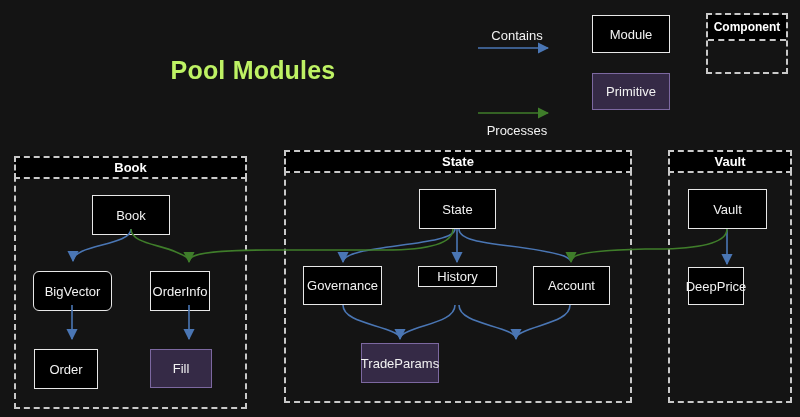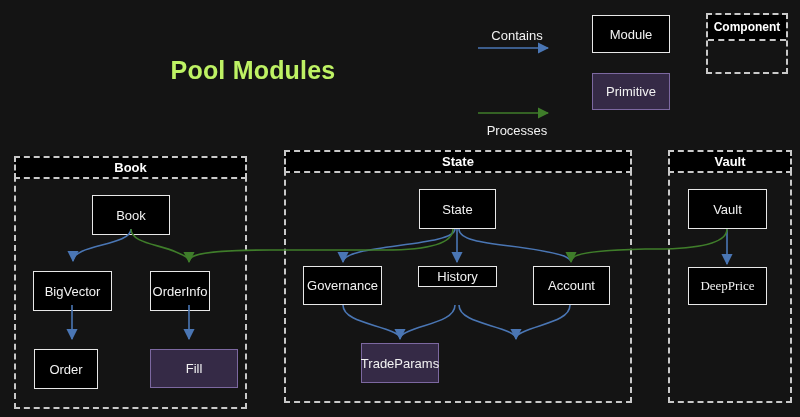--- a/index.html
+++ b/index.html
@@ -73,39 +73,39 @@
 
   <div class="legend-box module-box" style="left:592px; top:15px; width:78px; height:38px;text-align:right;">Module</div>
   <div class="legend-box primitive-box" style="left:592px; top:73px; width:78px; height:37px;">Primitive</div>
   <div class="component-box" style="left:706px; top:13px; width:82px; height:61px;">
     <div class="component-header">Component</div>
   </div>
 
   <div class="container" style="left:14px; top:150px; width:233px; height:253px;margin-top:6px;">
     <div class="container-header">Book</div>
     <div class="node module" style="left:76px; top:37px; width:78px; height:40px;">Book</div>
-    <div class="node module" style="left:17px; top:113px; width:79px; height:40px;">BigVector</div>
+    <div class="node module" style="left:17px; top:113px; width:79px; height:40px;border-radius:6px;">BigVector</div>
     <div class="node module" style="left:134px; top:113px; width:60px; height:40px;">OrderInfo</div>
     <div class="node module" style="left:18px; top:191px; width:64px; height:40px;">Order</div>
-    <div class="node primitive" style="left:134px; top:191px; width:88px; height:39px;">Fill</div>
+    <div class="node primitive" style="left:134px; top:191px; width:62px; height:39px;">Fill</div>
   </div>
 
   <div class="container" style="left:284px; top:150px; width:348px; height:253px;">
     <div class="container-header">State</div>
     <div class="node module" style="left:133px; top:37px; width:77px; height:40px;">State</div>
     <div class="node module" style="left:17px; top:114px; width:79px; height:39px;">Governance</div>
     <div class="node module" style="left:132px; top:114px; width:79px; height:21px;">History</div>
     <div class="node module" style="left:247px; top:114px; width:77px; height:39px;">Account</div>
     <div class="node primitive" style="left:75px; top:191px; width:78px; height:40px;">TradeParams</div>
   </div>
 
   <div class="container" style="left:668px; top:150px; width:124px; height:253px;">
     <div class="container-header">Vault</div>
     <div class="node module" style="left:18px; top:37px; width:79px; height:40px;">Vault</div>
-    <div class="node module" style="left:18px; top:115px; width:79px; height:38px;font-family:Liberation Serif, serif;">DeepPrice</div>
+    <div class="node module" style="left:18px; top:115px; width:56px; height:38px;">DeepPrice</div>
   </div>
 
   <svg class="edges" width="800" height="417" viewBox="0 0 800 417">
     <defs>
       <marker id="head-blue" viewBox="0 0 10 10" refX="9" refY="5" markerWidth="7" markerHeight="7" orient="auto">
         <path class="head-contains" d="M0,0 L10,5 L0,10 z"></path>
       </marker>
       <marker id="head-green" viewBox="0 0 10 10" refX="9" refY="5" markerWidth="7" markerHeight="7" orient="auto">
         <path class="head-processes" d="M0,0 L10,5 L0,10 z"></path>
       </marker>

